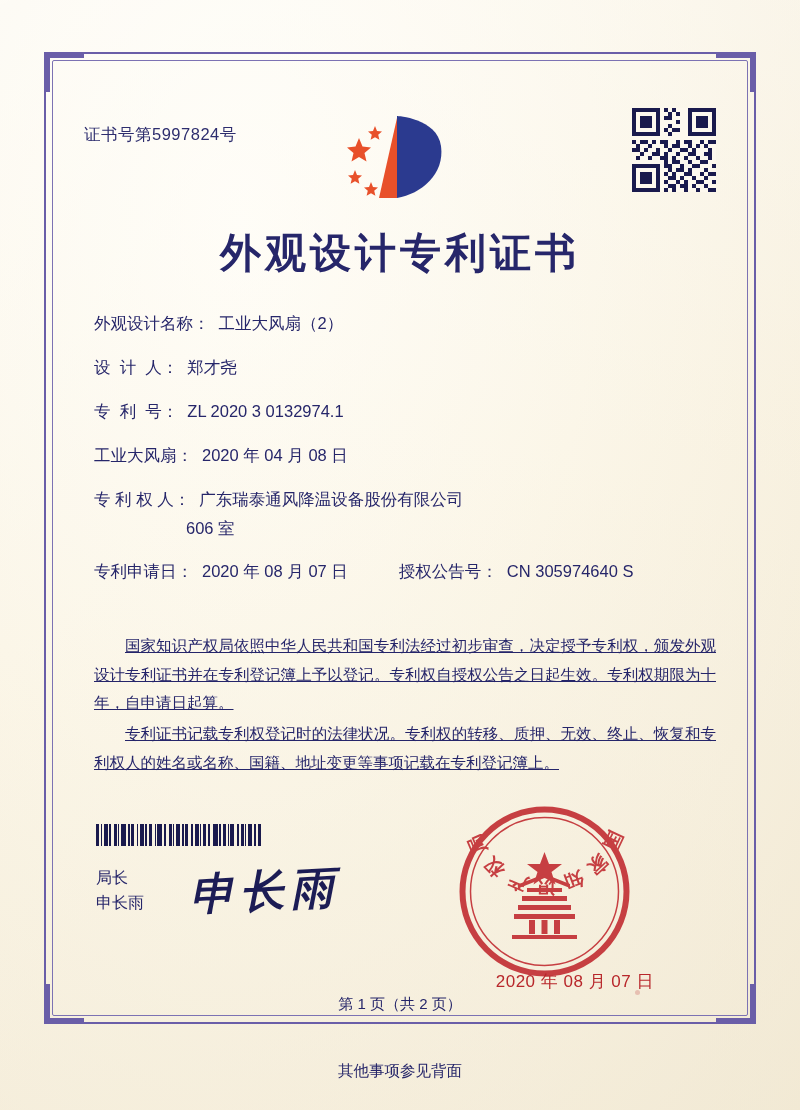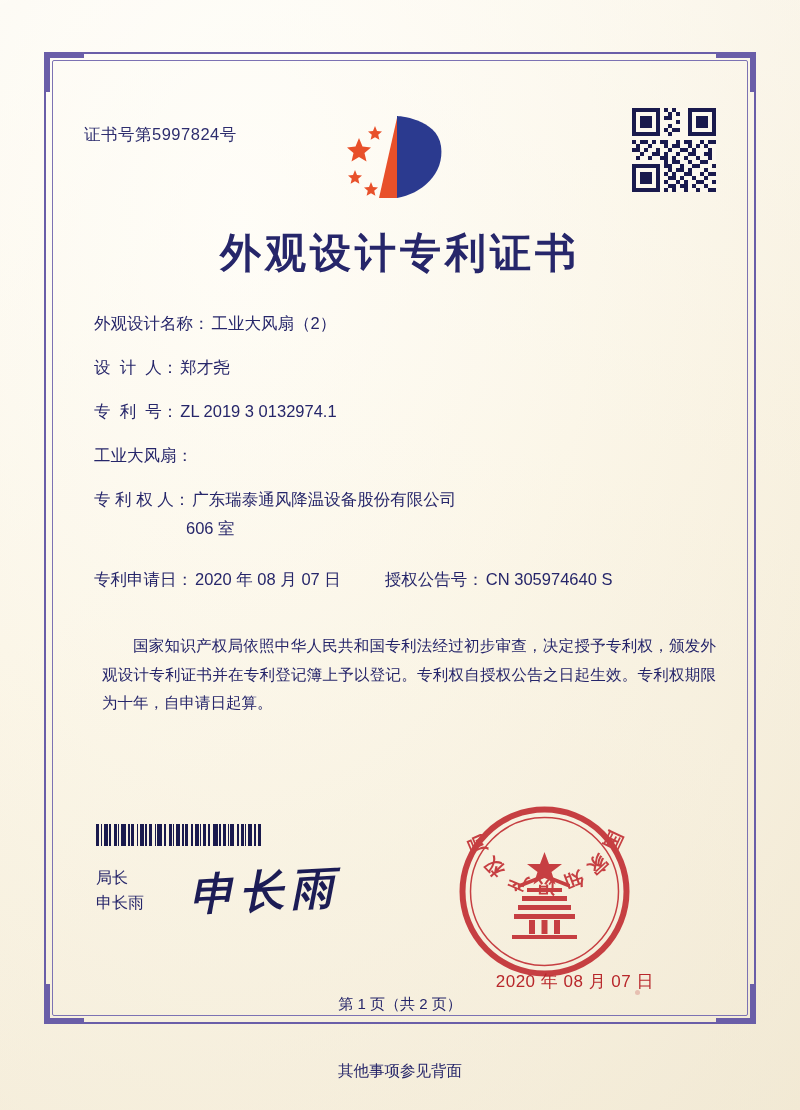--- a/index.html
+++ b/index.html
@@ -112,53 +112,55 @@
     right: 10px;
     top: 228px;
     font-size: 16.5px;
     color: #26266a;
   }
   .field-row {
     display: flex;
     align-items: flex-start;
     margin-bottom: 20px;
     line-height: 1.45;
+    gap: 7px;
   }
   .f-label {
     white-space: pre;
     flex: 0 0 auto;
   }
   .f-value {
     flex: 1 1 auto;
     padding-left: 2px;
   }
   .field-row.inline-two .f-value {
     flex: 0 0 auto;
     padding-right: 44px;
   }
   .addr-cont {
     padding-left: 92px;
     margin-top: -14px;
-    margin-bottom: 28px;
+    margin-bottom: 20px;
     font-size: 16.5px;
   }
 
   .paragraphs {
     position: absolute;
     left: 22px;
     right: 12px;
     top: 548px;
     font-size: 15.5px;
     line-height: 1.85;
     color: #25256a;
     text-align: justify;
   }
   .paragraphs p {
-    margin: 0 0 2px 8px;
+    margin: 0 0 2px 0;
     text-indent: 2em;
+    text-decoration: underline;
   }
 
   
   .barcode {
     position: absolute;
     left: 24px;
     top: 740px;
     width: 210px;
     height: 22px;
     overflow: hidden;
@@ -375,41 +377,43 @@
       <div class="field-row">
         <span class="f-label">外观设计名称：</span>
         <span class="f-value">工业大风扇（2）</span>
       </div>
       <div class="field-row">
         <span class="f-label">设  计  人：</span>
         <span class="f-value">郑才尧</span>
       </div>
       <div class="field-row">
         <span class="f-label">专  利  号：</span>
-        <span class="f-value">ZL 2019 3 0132974.1</span>
+        <span class="f-value">ZL 2020 3 0132974.1</span>
       </div>
       <div class="field-row">
         <span class="f-label">工业大风扇：</span>
+        <span class="f-value">2020 年 04 月 08 日</span>
       </div>
       <div class="field-row">
         <span class="f-label">专 利 权 人：</span>
         <span class="f-value">广东瑞泰通风降温设备股份有限公司</span>
       </div>
       <div class="addr-cont">606 室</div>
 
       <div class="field-row inline-two">
         <span class="f-label">专利申请日：</span>
         <span class="f-value">2020 年 08 月 07 日</span>
         <span class="f-label">授权公告号：</span>
         <span class="f-value">CN 305974640 S</span>
       </div>
     </div>
 
     <div class="paragraphs">
       <p>国家知识产权局依照中华人民共和国专利法经过初步审查，决定授予专利权，颁发外观设计专利证书并在专利登记簿上予以登记。专利权自授权公告之日起生效。专利权期限为十年，自申请日起算。</p>
+      <p>专利证书记载专利权登记时的法律状况。专利权的转移、质押、无效、终止、恢复和专利权人的姓名或名称、国籍、地址变更等事项记载在专利登记簿上。</p>
     </div>
 
     <div class="barcode">
       <i style="width:3px"></i>
         <i style="width:2px;background:transparent"></i>
       <i style="width:1px"></i>
         <i style="width:2px;background:transparent"></i>
       <i style="width:4px"></i>
         <i style="width:1px;background:transparent"></i>
       <i style="width:2px"></i>

